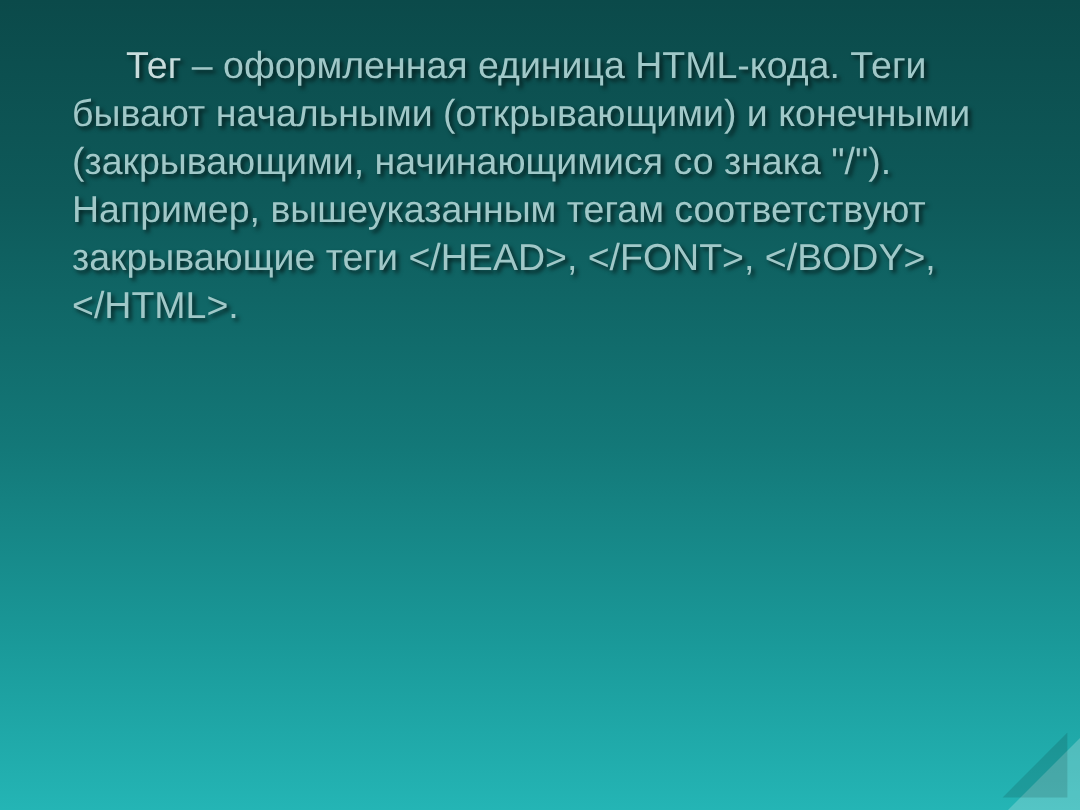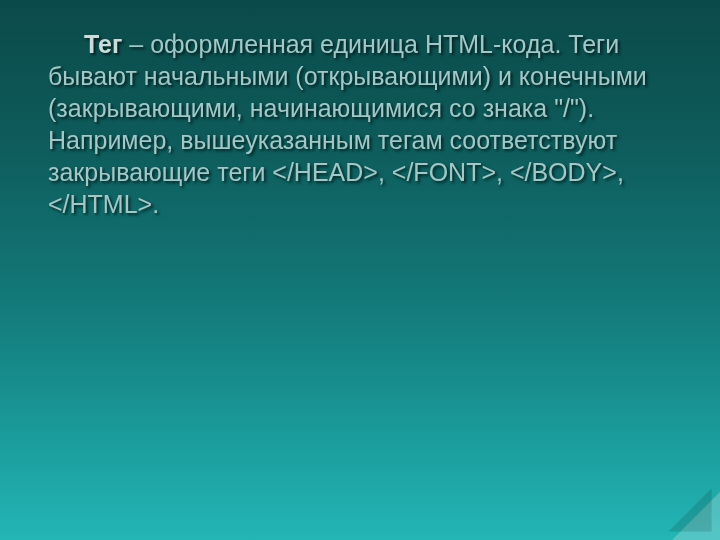--- a/index.html
+++ b/index.html
@@ -24,21 +24,21 @@
     padding: 28px 40px 20px 48px;
   }
   .content {
     color: #a0c8c8;
     font-size: 25px;
     line-height: 1.28;
     text-shadow: 2px 2px 3px rgba(0,0,0,0.65);
   }
   .term {
     color: #c8dcdc;
-    font-weight: bold;
+    font-weight: normal;
   }
   .indent {
     display: inline-block;
     width: 36px;
   }
   .corner {
     position: absolute;
     right: 0;
     bottom: 0;
     width: 60px;

